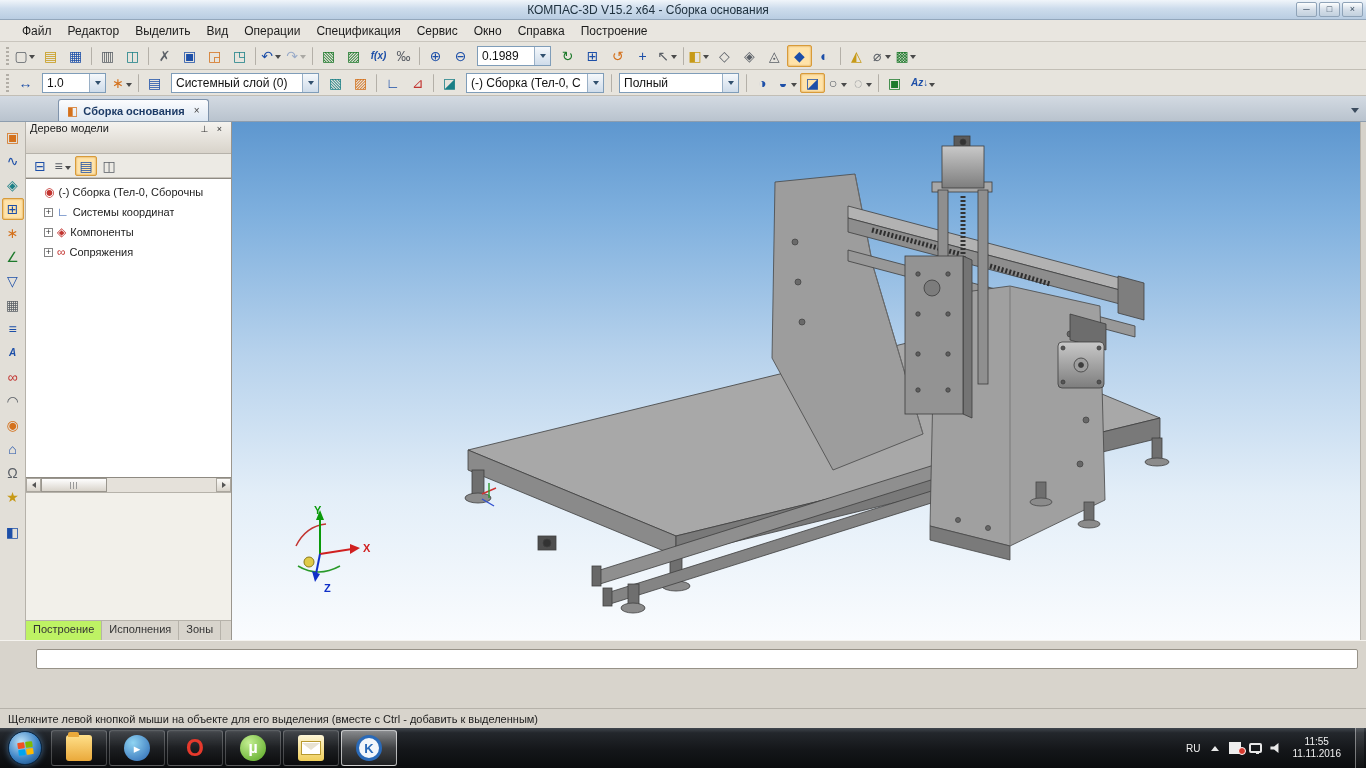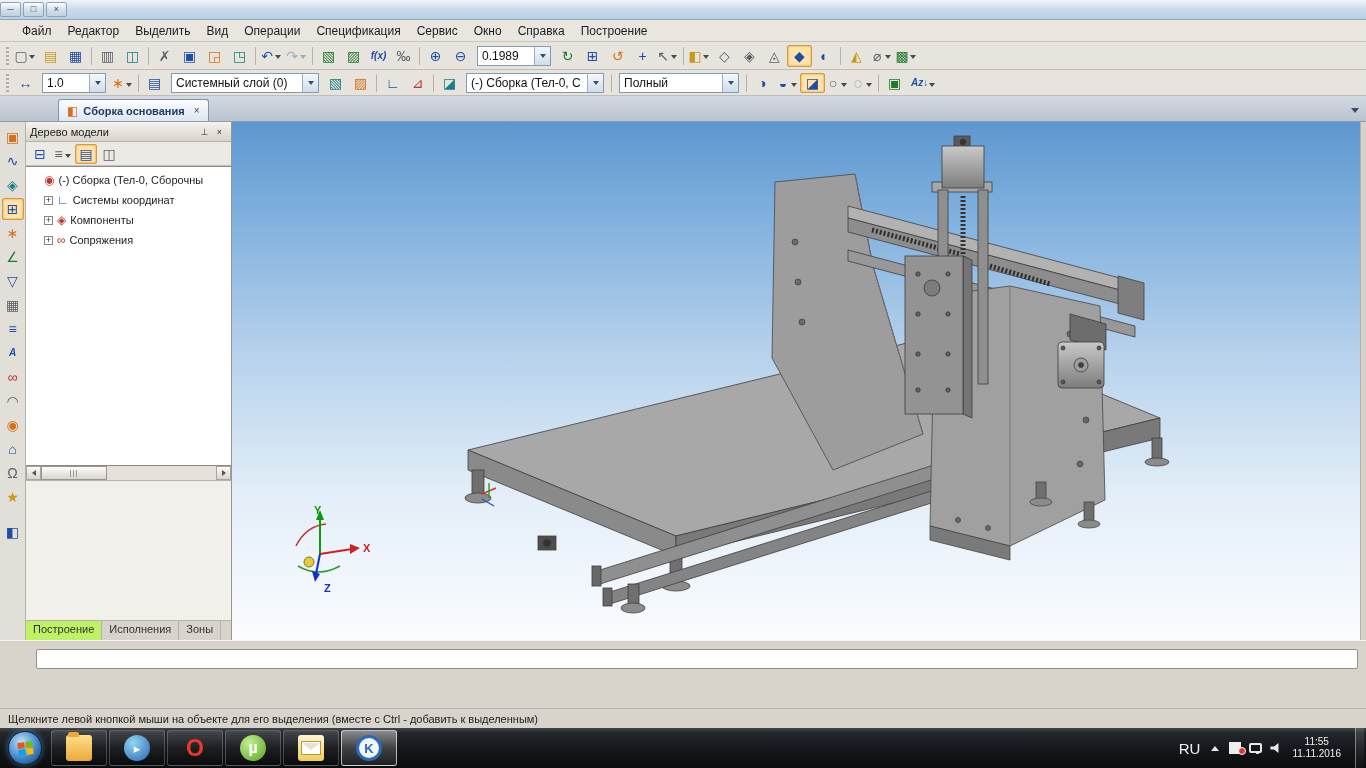--- a/index.html
+++ b/index.html
@@ -64,21 +64,21 @@
 
 
 .leftstrip{position:absolute;left:0;top:122px;width:26px;height:518px;background:#e2dfd8;
   border-right:1px solid #b6b2aa;display:flex;flex-direction:column;align-items:center;padding-top:3px}
 .pbtn{width:22px;min-width:22px;height:22px;margin:1px 0}
 .pbtn.gap{margin-top:12px}
 
 
 .treepanel{position:absolute;left:26px;top:122px;width:206px;height:518px;background:#efece6;
   border-right:1px solid #9a968e;display:flex;flex-direction:column}
-.tp-head{height:20px;display:flex;align-items:center;background:linear-gradient(#f5f3ef,#d8d3ca);
+.tp-head{height:32px;display:flex;background:linear-gradient(#f5f3ef,#d8d3ca);
   border-bottom:1px solid #b6b2aa;padding:0 4px;font-size:11px}
 .tp-title{flex:1}
 .tpb{width:15px;height:14px;display:inline-flex;align-items:center;justify-content:center;font-size:9px;color:#333}
 .tp-tools{height:24px;display:flex;align-items:center;background:#eceae4;border-bottom:1px solid #c6c2ba;padding:0 3px;gap:1px}
 .tp-tools .tbtn{min-width:22px;height:20px}
 .tp-body{height:300px;background:#fff;border-top:1px solid #8e8a82;border-bottom:1px solid #8e8a82;
   overflow:hidden;padding:3px 0}
 .trow{display:flex;align-items:center;height:20px;padding-left:5px;font-size:11px;white-space:nowrap}
 .trow.lvl1{padding-left:18px}
 .plus{width:9px;height:9px;border:1px solid #848484;background:#fff;font-size:9px;line-height:7px;
@@ -135,41 +135,42 @@
   background:#eaa93a;border-radius:2px 2px 0 0}
 .app-wmp .app-icon{background:radial-gradient(circle at 35% 30%,#8fd4f2,#2a66b2);border-radius:50%;font-size:13px}
 .app-opera .app-icon{color:#e6392c;font-size:23px;font-weight:800}
 .app-utorrent .app-icon{background:radial-gradient(circle at 35% 30%,#c4ef92,#55a41f);border-radius:50%;font-size:16px}
 .app-mail .app-icon{background:linear-gradient(#fdf6d8,#f0cf5a);border-radius:3px}
 .app-mail .app-icon::before{content:"";width:18px;height:12px;background:#fff;border:1px solid #b89a30}
 .app-mail .app-icon::after{content:"";position:absolute;top:8px;left:4px;
   border-left:9px solid transparent;border-right:9px solid transparent;border-top:7px solid #e8e2d2}
 .app-kompas .app-icon{background:#f2f6fa;border:3px solid #2a6ab8;border-radius:50%;color:#2a6ab8;font-size:13px;font-weight:800}
 .tray{margin-left:auto;display:flex;align-items:center;gap:9px;color:#f0f0f0;padding-right:2px}
-.tlang{font-size:15px}
+.tlang{font-size:10px}
 .tray-icons{display:flex;align-items:center;gap:8px}
 .tic{position:relative;display:inline-flex;align-items:center;justify-content:center;min-width:12px;height:14px;font-size:11px}
 .t-chev::after{content:"";border-left:4px solid transparent;border-right:4px solid transparent;border-bottom:5px solid #e8e8e8}
 .t-flag{width:2px;height:12px;background:#eee}
 .t-flag::before{content:"";position:absolute;left:1px;top:0;width:9px;height:7px;background:#eee}
 .t-flag::after{content:"";position:absolute;right:-5px;bottom:-1px;width:6px;height:6px;border-radius:50%;
   background:#d63a2f;border:1px solid #fff}
 .t-net{width:13px;height:10px;border:2px solid #e8e8e8;border-radius:2px}
 .t-net::after{content:"";position:absolute;left:5px;bottom:-3px;width:3px;height:3px;background:#e8e8e8}
 .t-vol{width:13px;height:12px;background:#e8e8e8;clip-path:polygon(0 38%,28% 38%,62% 8%,62% 92%,28% 62%,0 62%)}
 .tclock{font-size:10px;line-height:1.25;text-align:center}
 .showdesk{width:9px;height:40px;margin-left:5px;border-left:1px solid rgba(255,255,255,.4);
   background:linear-gradient(rgba(255,255,255,.12),rgba(255,255,255,.02))}
 </style>
 </head>
 <body>
 
 <div class="screen">
 
   <div class="titlebar">
+    <span class="title">КОМПАС-3D V15.2  x64 - Сборка основания</span>
     <div class="winbtns">
 
     <span class="winbtn">
           <span class="wb-g">─</span>
         </span>
         <span class="winbtn">
           <span class="wb-g">□</span>
         </span>
         <span class="winbtn">
           <span class="wb-g">×</span>

